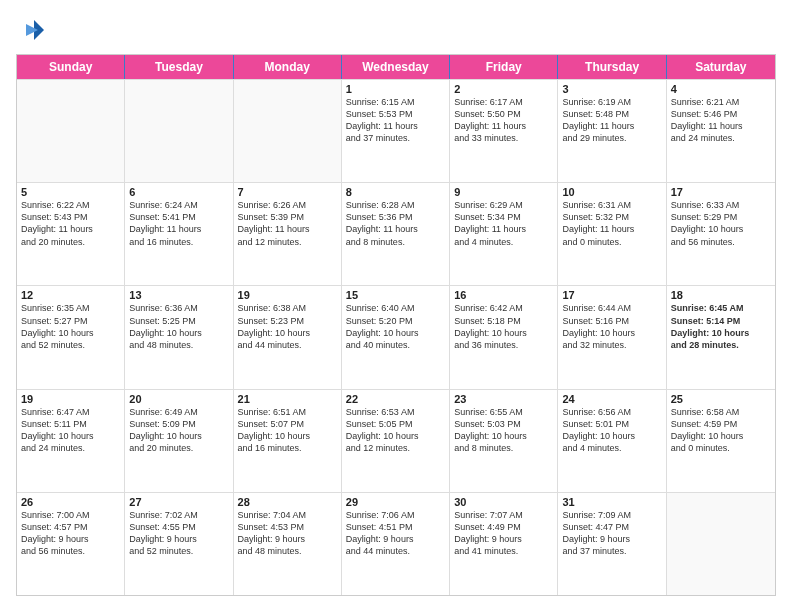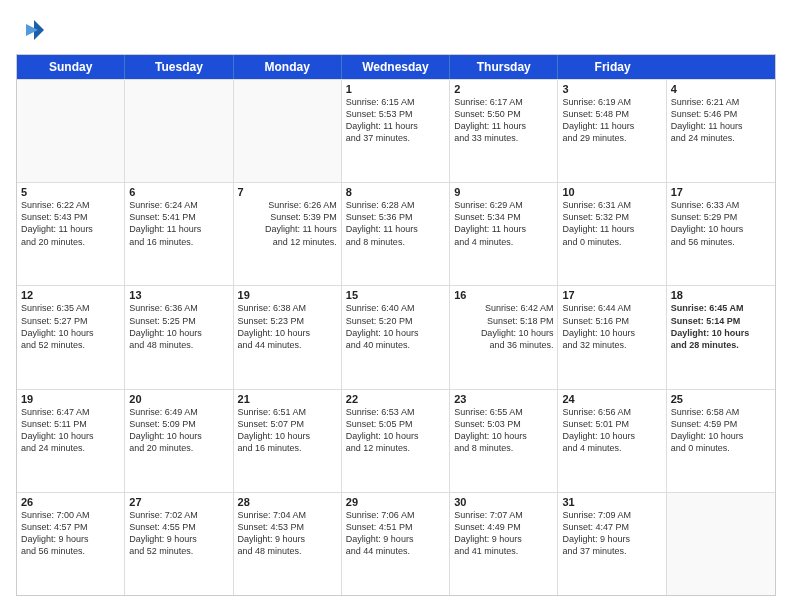--- a/index.html
+++ b/index.html
@@ -55,21 +55,21 @@
     }
     .calendar {
       flex: 1;
       display: flex;
       flex-direction: column;
       border: 1px solid #ccc;
     }
     .cal-header {
       display: grid;
       grid-template-columns: repeat(7, 1fr);
-      background: #1d4ed8;
+      background: #ec4899;
     }
     .cal-header-cell {
       color: #fff;
       font-size: 12px;
       font-weight: bold;
       padding: 5px 4px;
       text-align: center;
       border-right: 1px solid #3a7ac8;
     }
     .cal-header-cell:last-child { border-right: none; }
@@ -127,22 +127,23 @@
       <div class="location"></div>
     </div>
   </div>
 
   <div class="calendar">
     <div class="cal-header" id="cal-header">
         <div class="cal-header-cell">Sunday</div>
         <div class="cal-header-cell">Tuesday</div>
         <div class="cal-header-cell">Monday</div>
         <div class="cal-header-cell">Wednesday</div>
+        <div class="cal-header-cell">Friday</div>
         <div class="cal-header-cell">Thursday</div>
-        <div class="cal-header-cell">Friday</div>
+        <div class="cal-header-cell">Saturday</div>
       </div>
     <div class="cal-body" id="cal-body">
         <div class="cal-row">
           <div class="cal-cell empty"></div>
           <div class="cal-cell empty"></div>
           <div class="cal-cell empty"></div>
           <div class="cal-cell">
             <div class="day-num">1</div>
             <div class="cell-info" style="white-space: pre-line;">Sunrise: 6:15 AM
 Sunset: 5:53 PM
@@ -181,21 +182,21 @@
           </div>
           <div class="cal-cell">
             <div class="day-num">6</div>
             <div class="cell-info" style="white-space: pre-line;">Sunrise: 6:24 AM
 Sunset: 5:41 PM
 Daylight: 11 hours
 and 16 minutes.</div>
           </div>
           <div class="cal-cell">
             <div class="day-num">7</div>
-            <div class="cell-info" style="white-space: pre-line; text-align: right;">Sunrise: 6:26 AM
+            <div class="cell-info" style="white-space: pre-line;">Sunrise: 6:26 AM
 Sunset: 5:39 PM
 Daylight: 11 hours
 and 12 minutes.</div>
           </div>
           <div class="cal-cell">
             <div class="day-num">8</div>
             <div class="cell-info" style="white-space: pre-line;">Sunrise: 6:28 AM
 Sunset: 5:36 PM
 Daylight: 11 hours
 and 8 minutes.</div>
@@ -246,21 +247,21 @@
           </div>
           <div class="cal-cell">
             <div class="day-num">15</div>
             <div class="cell-info" style="white-space: pre-line;">Sunrise: 6:40 AM
 Sunset: 5:20 PM
 Daylight: 10 hours
 and 40 minutes.</div>
           </div>
           <div class="cal-cell">
             <div class="day-num">16</div>
-            <div class="cell-info" style="white-space: pre-line; text-align: right;">Sunrise: 6:42 AM
+            <div class="cell-info" style="white-space: pre-line;">Sunrise: 6:42 AM
 Sunset: 5:18 PM
 Daylight: 10 hours
 and 36 minutes.</div>
           </div>
           <div class="cal-cell">
             <div class="day-num">17</div>
             <div class="cell-info" style="white-space: pre-line;">Sunrise: 6:44 AM
 Sunset: 5:16 PM
 Daylight: 10 hours
 and 32 minutes.</div>

